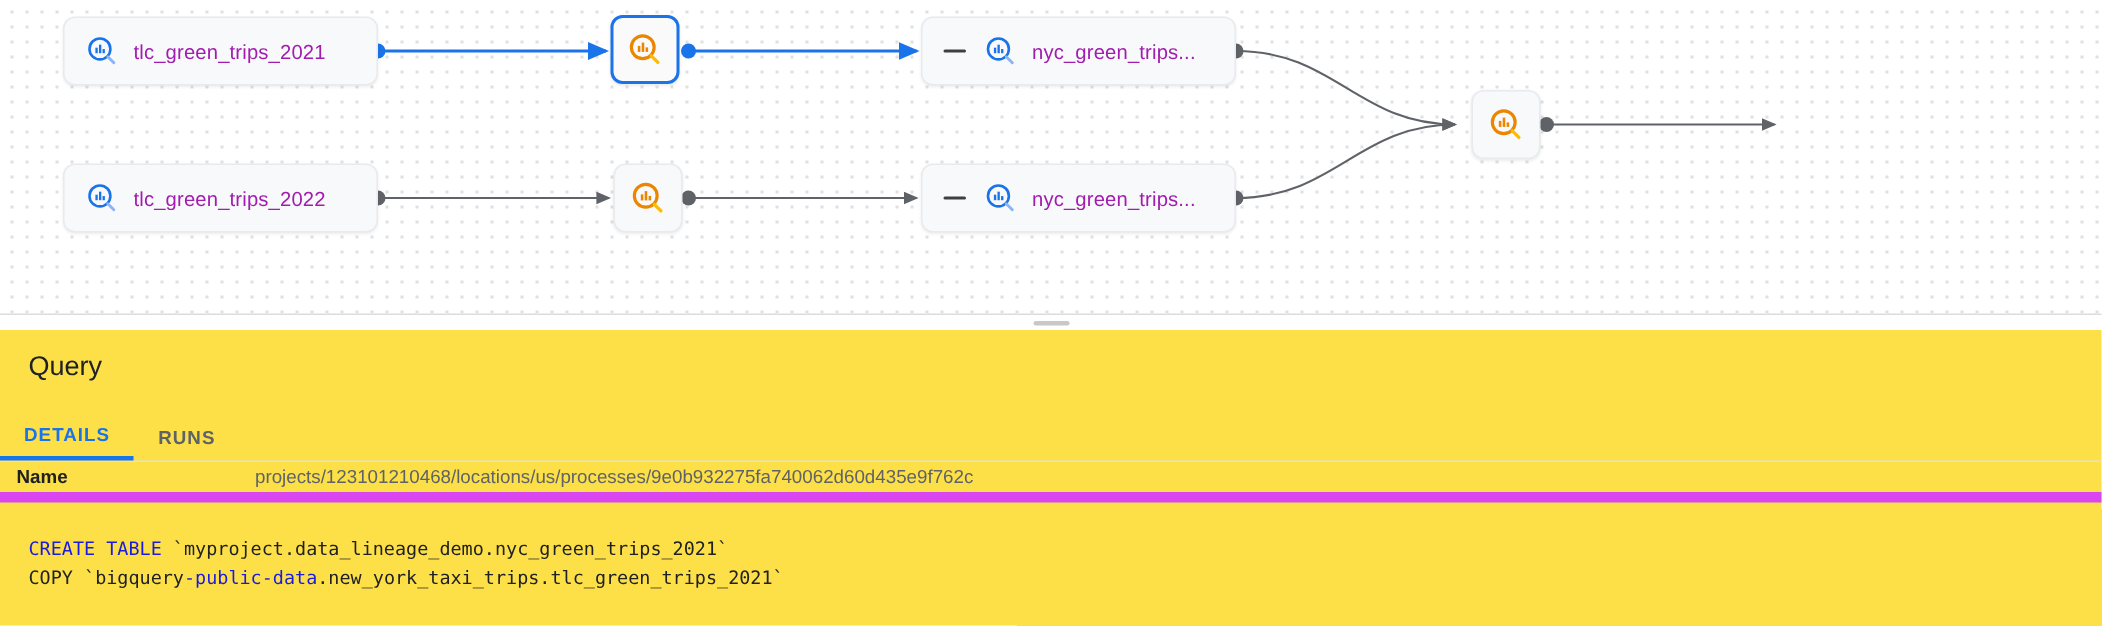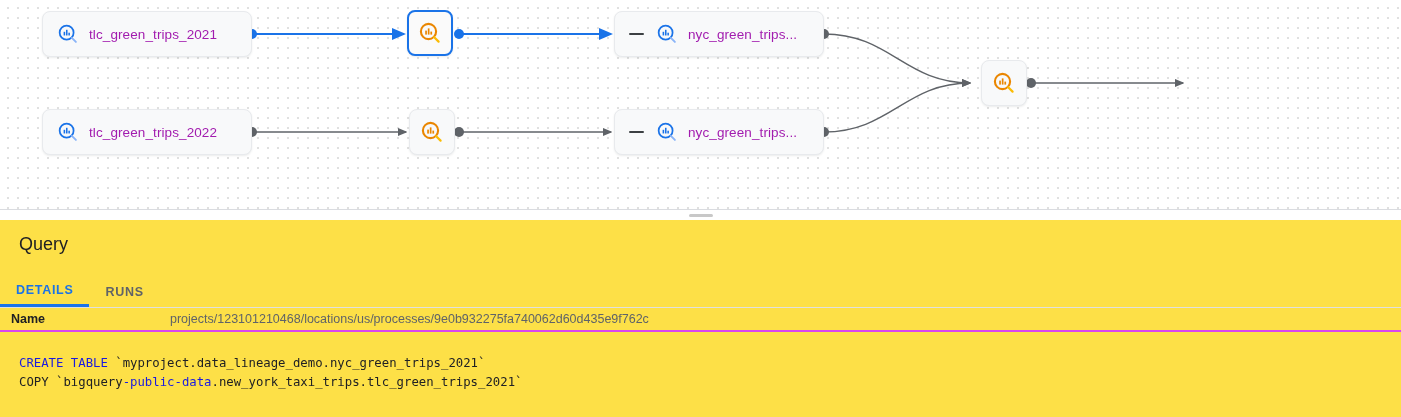--- a/index.html
+++ b/index.html
@@ -140,21 +140,21 @@
     font-family: inherit;
   }
   .tab.active {
     color: #1a73e8;
     border-bottom: 3px solid #1a73e8;
   }
 
   .prop-table { width: 100%; border-collapse: collapse; }
   .prop-row { height: 23px; }
   .prop-row td {
-    border-bottom: 2px solid #d946ef;
+    border-bottom: 7px solid #d946ef;
     padding: 0;
     vertical-align: middle;
   }
   .prop-key {
     width: 157px;
     padding-left: 11px !important;
     font-size: 12.5px;
     font-weight: 700;
     color: #202124;
   }

